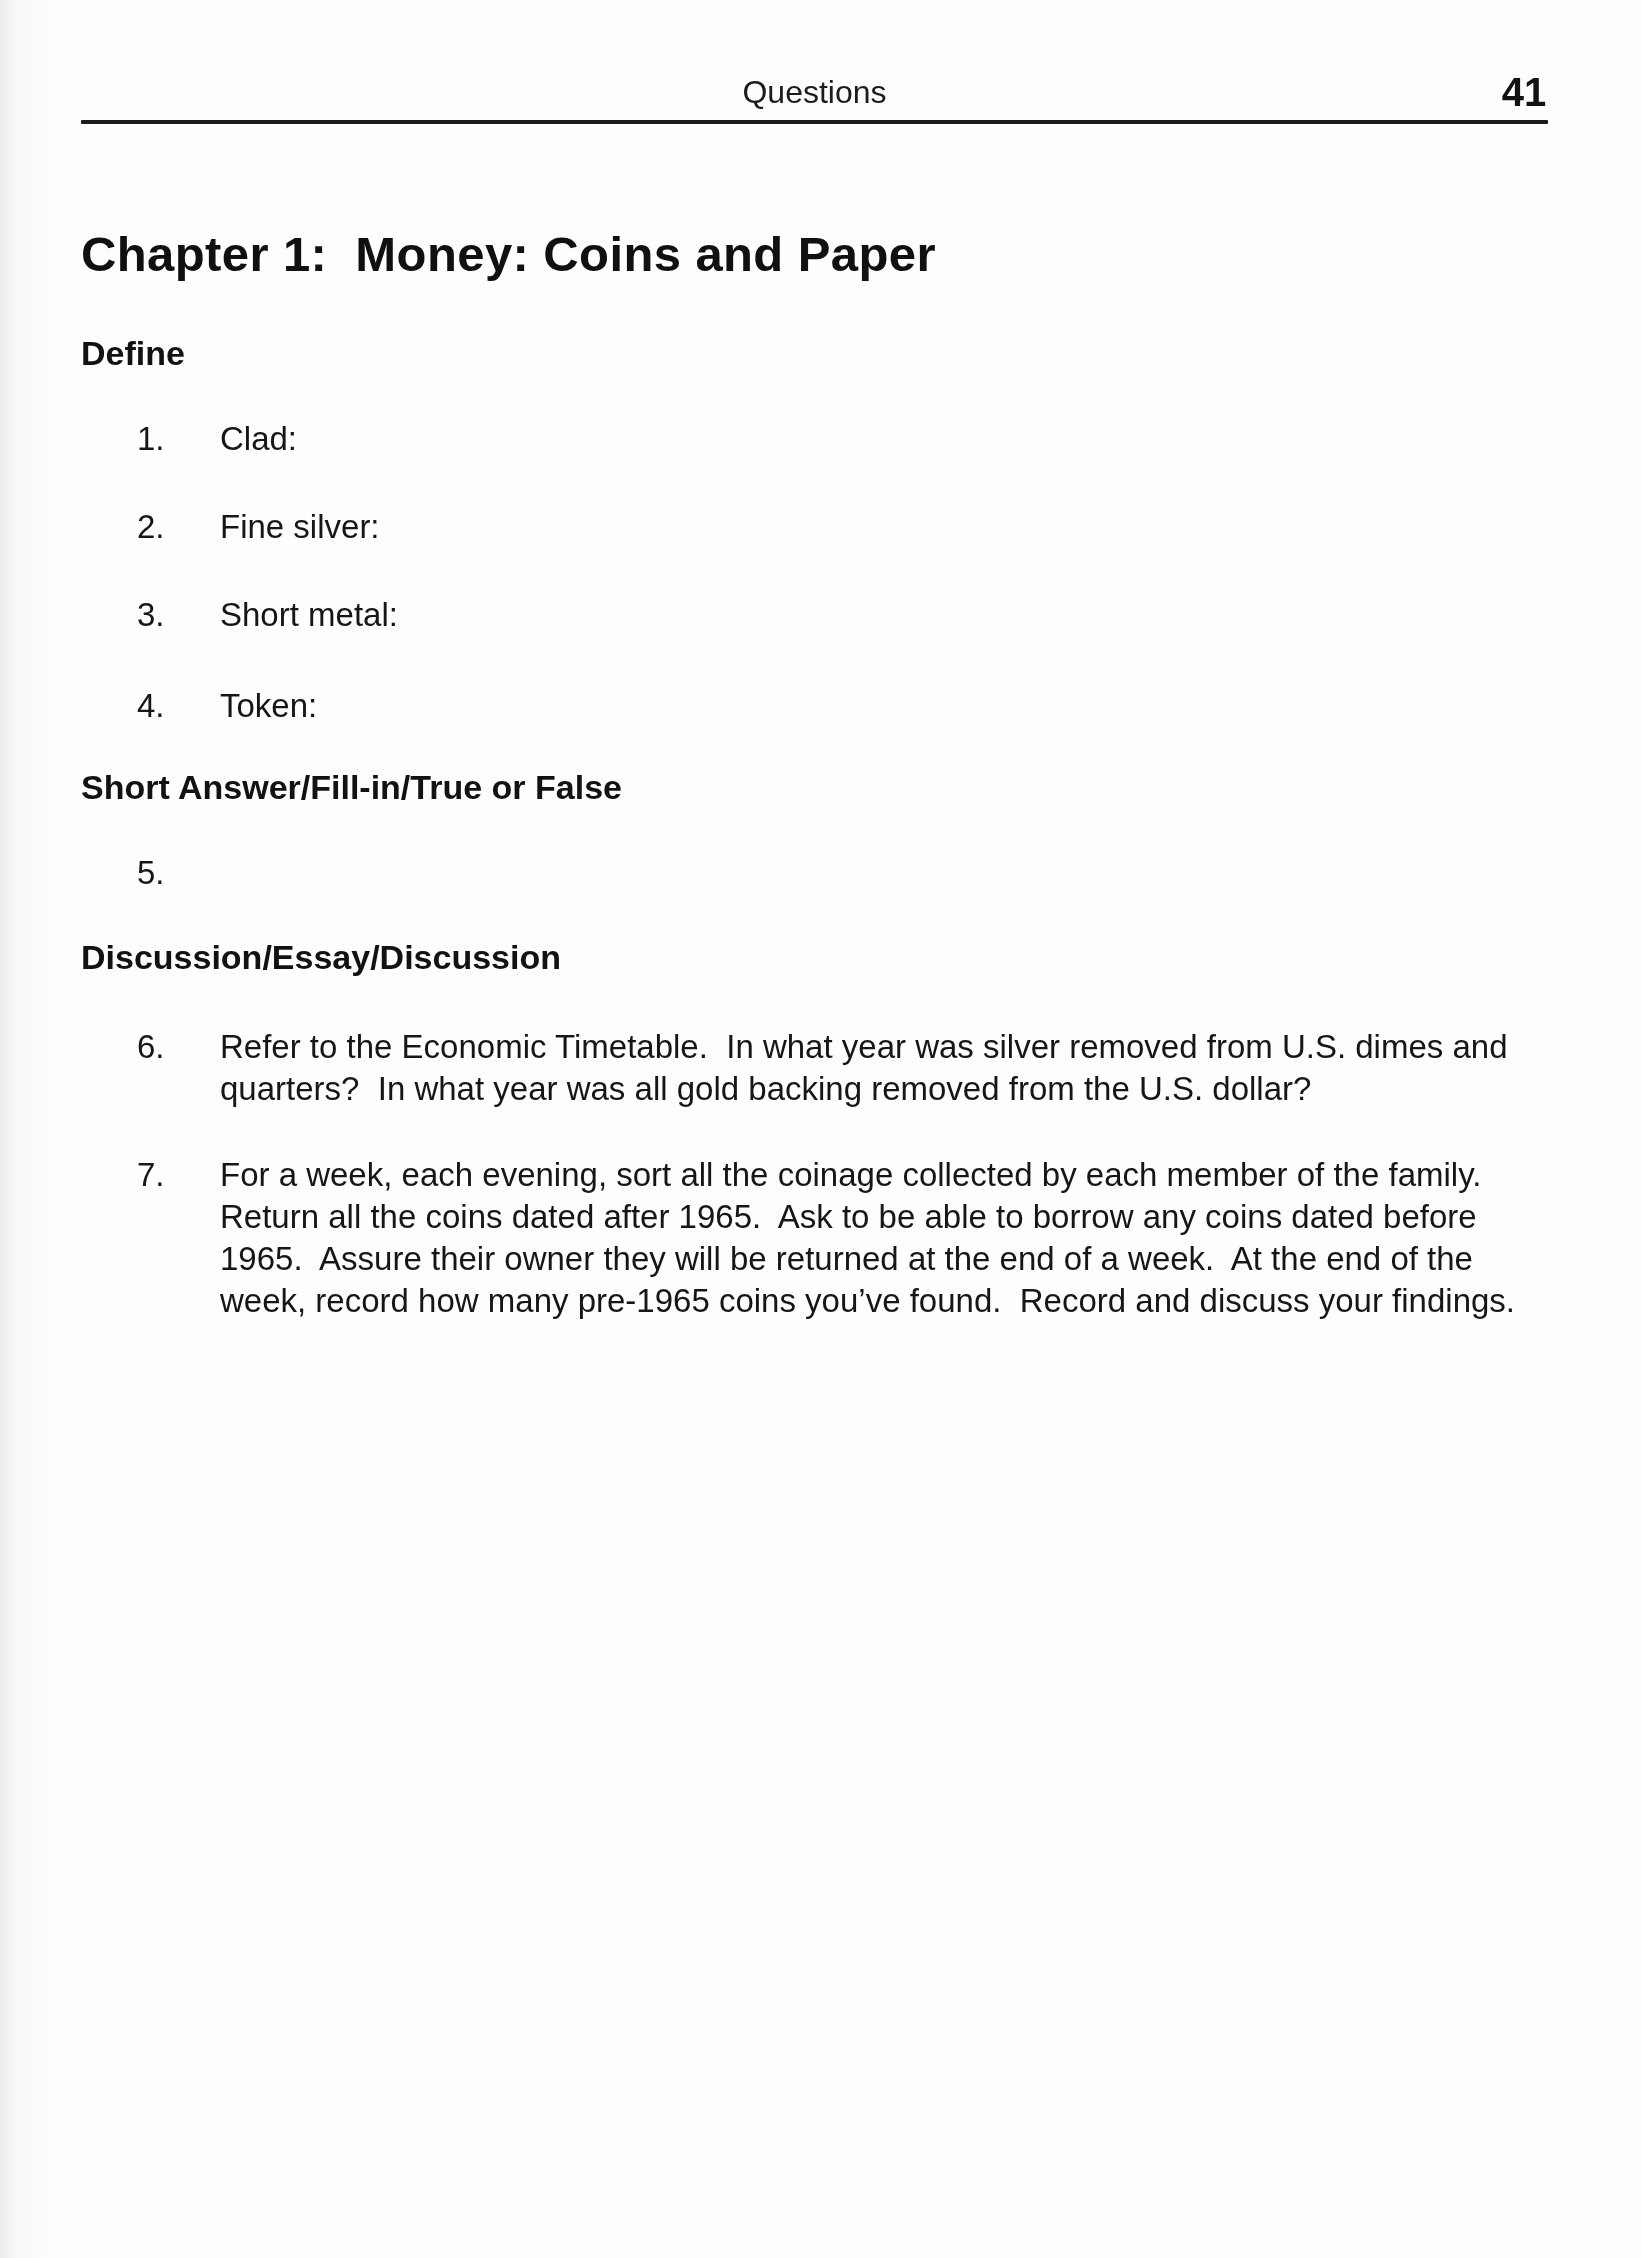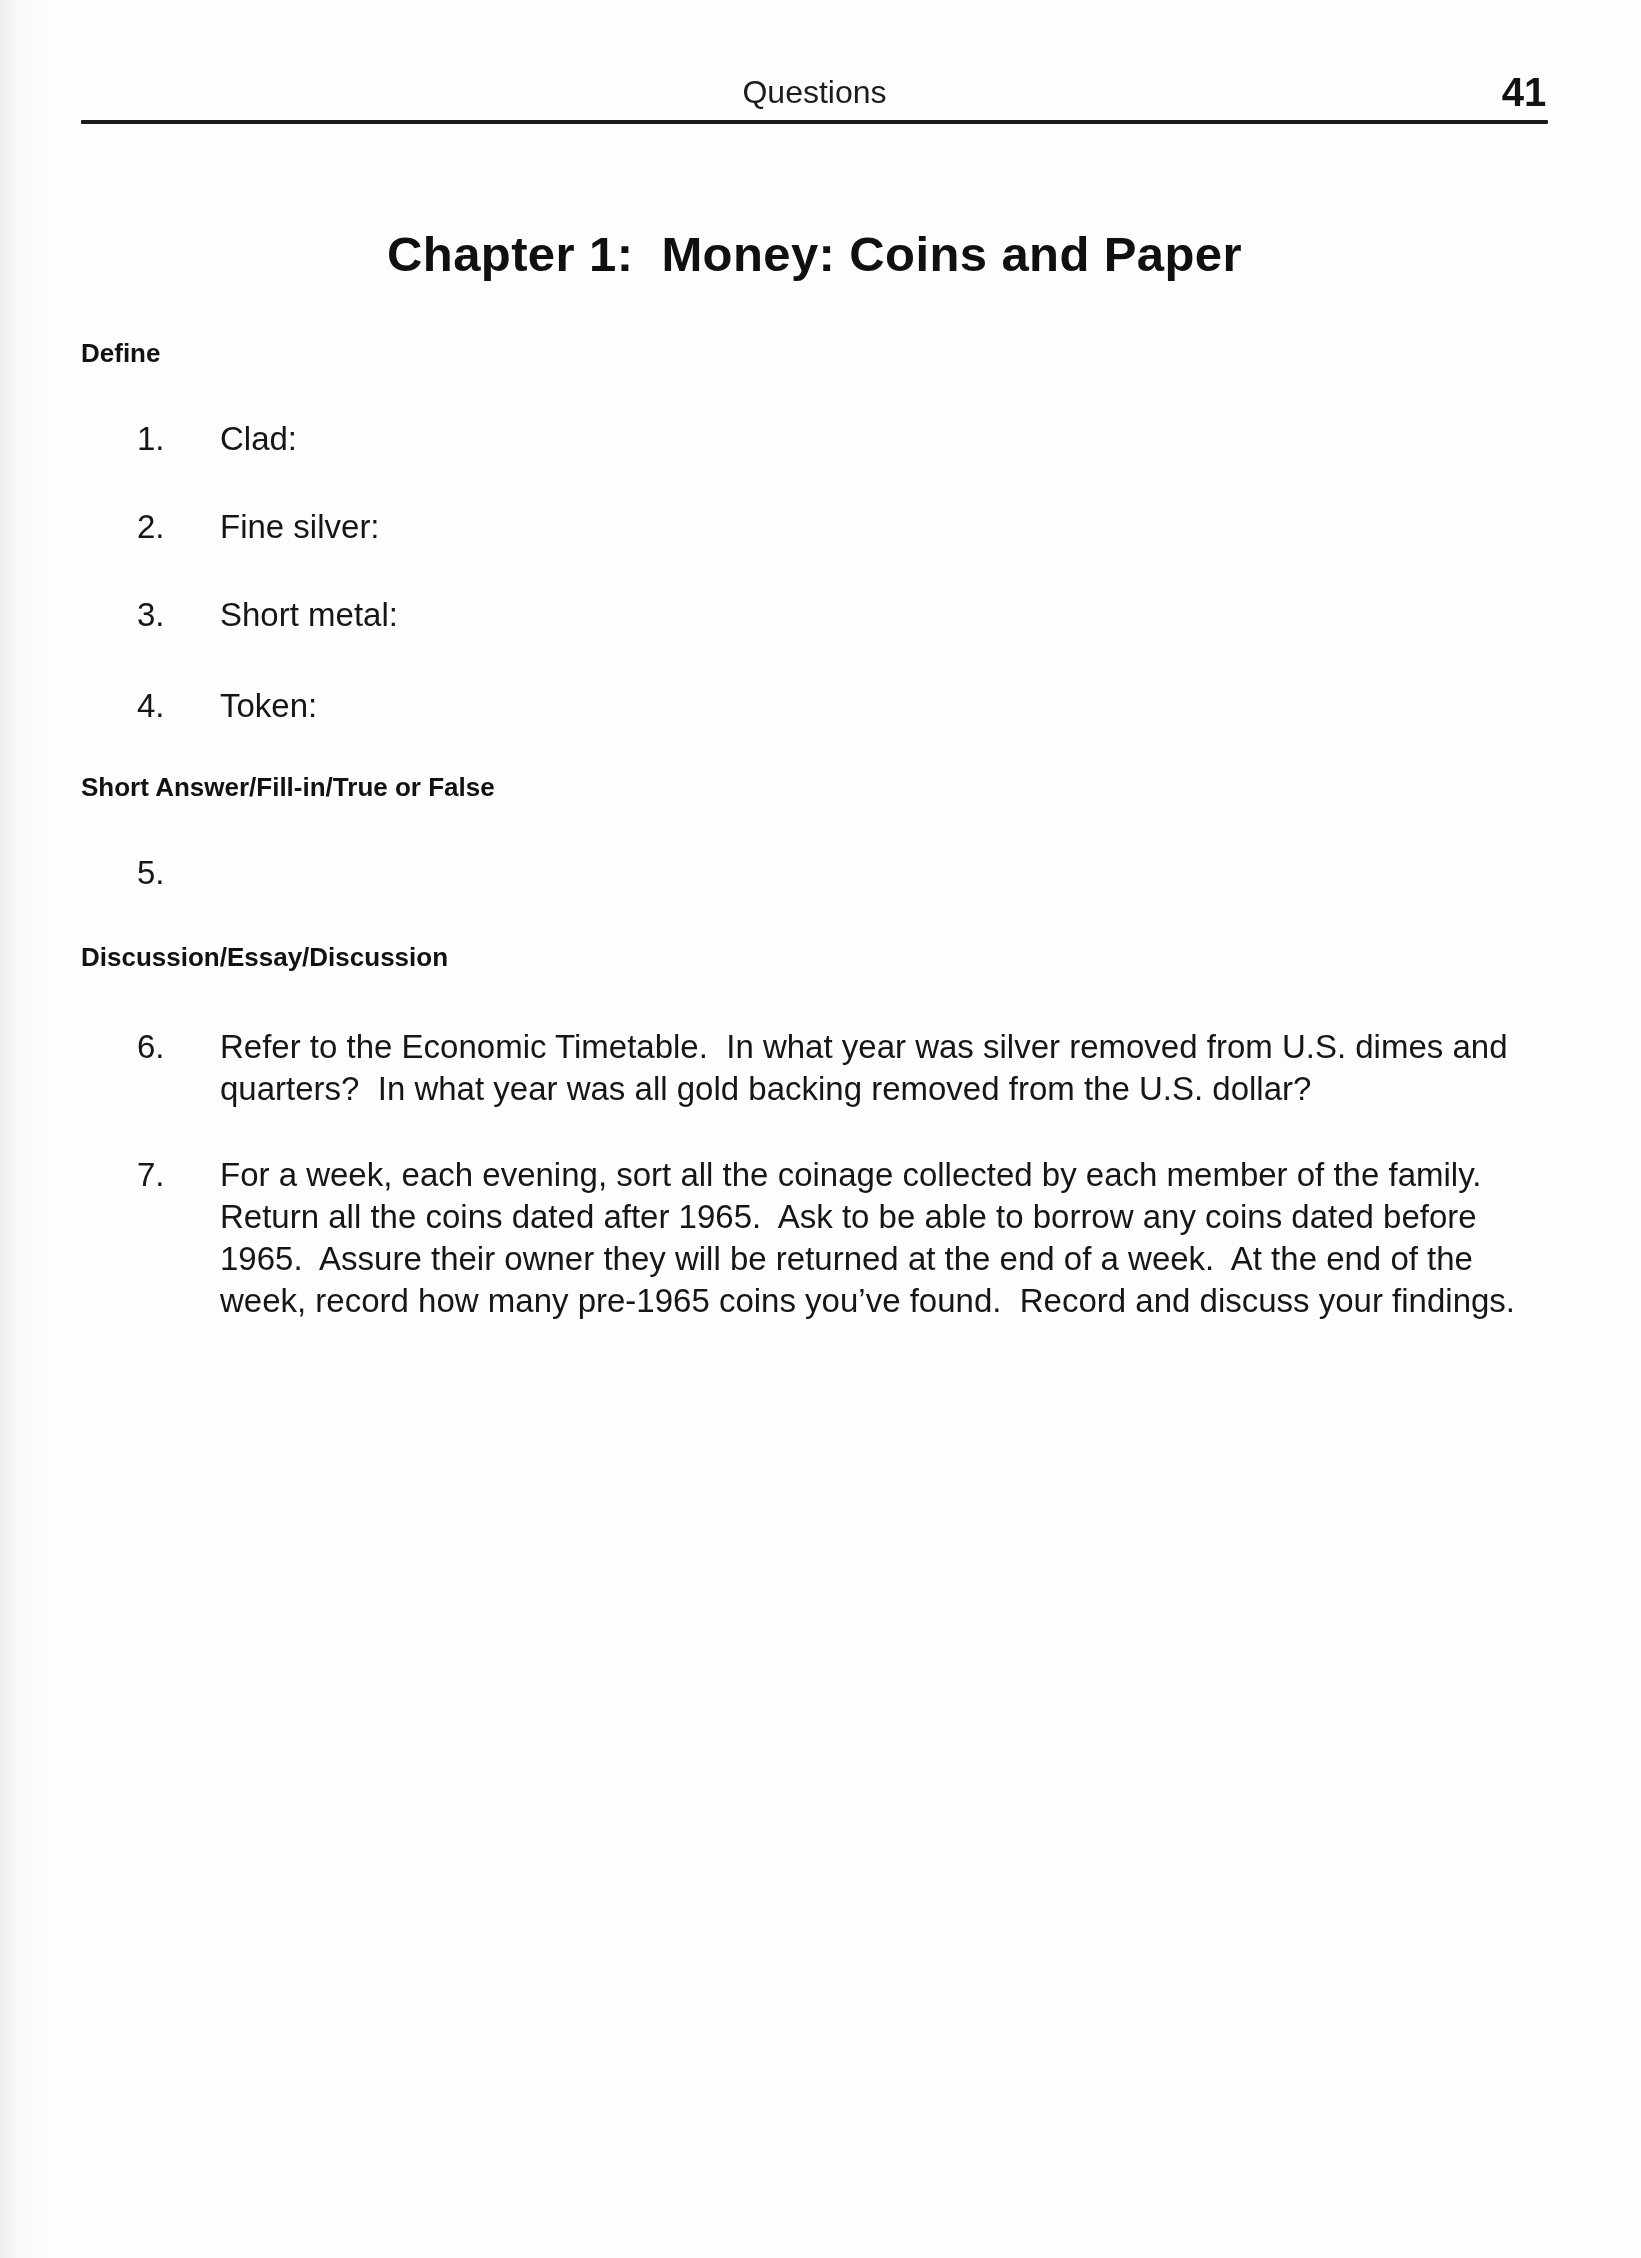--- a/index.html
+++ b/index.html
@@ -43,30 +43,29 @@
     color: #121212;
   }
   .header-rule {
     height: 4.4px;
     background: #1b1b1b;
     margin-top: 8.8px;
     border-radius: 0.9px;
   }
   .chapter-title {
     margin-top: 103px;
-    text-align: center;
     font-size: 49px;
     line-height: 55px;
     font-weight: bold;
     letter-spacing: 0.4px;
     white-space: pre-wrap;
     color: #101010;
   }
   .section-heading {
-    font-size: 26px;
+    font-size: 34px;
     line-height: 39px;
     font-weight: bold;
     white-space: pre-wrap;
     color: #121212;
   }
   .q-item {
     display: flex;
     align-items: flex-start;
   }
   .q-number {

